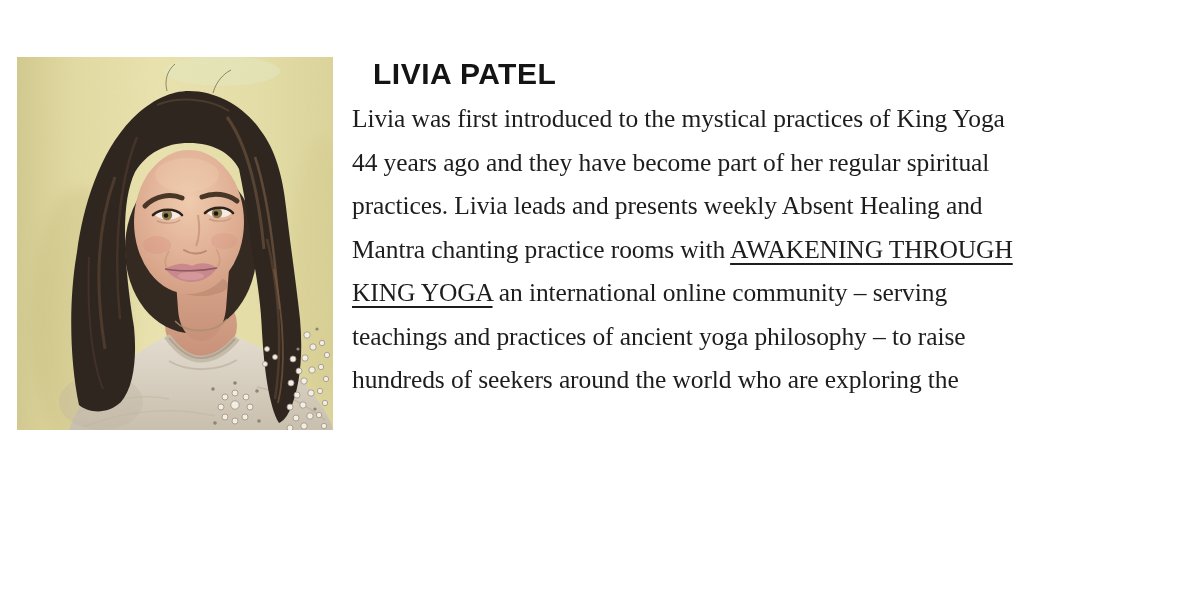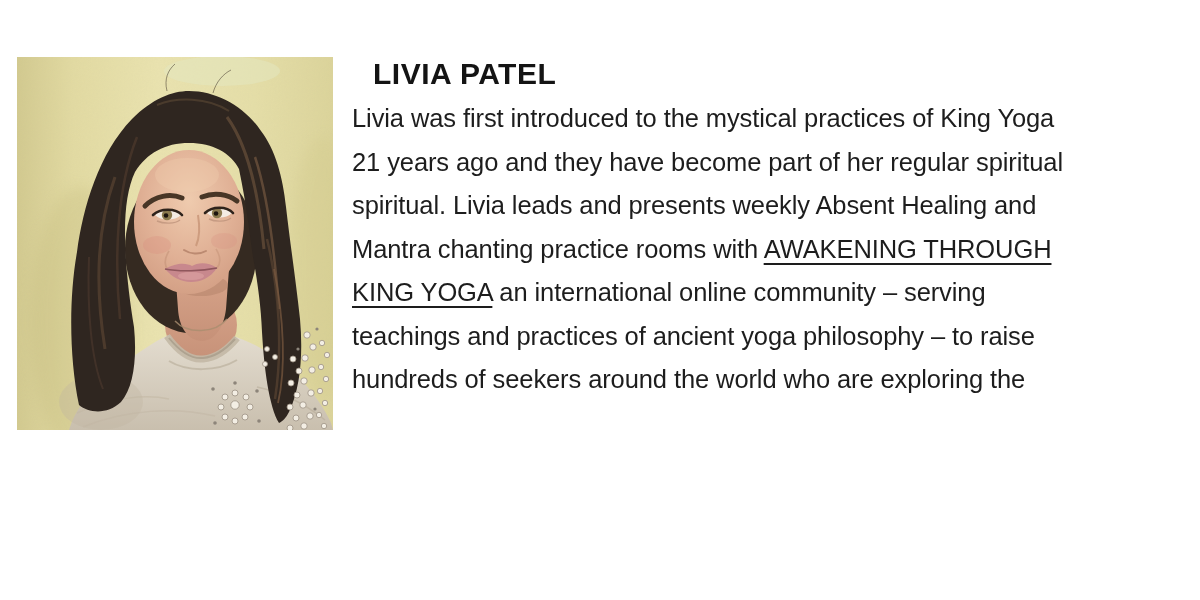--- a/index.html
+++ b/index.html
@@ -14,21 +14,21 @@
   figure.photo svg { display:block; width:100%; height:100%; }
   .bio {
     position:absolute; left:352px; top:57px; width:830px;
     color:var(--text-color, #1d1d1d);
   }
   .bio h1 {
     margin:0; padding-left:21px;
     font-size:30px; line-height:34px; font-weight:700; letter-spacing:0.5px;
     color:#141414; white-space:pre;
   }
-  .bio-text { margin-top:6px; }
+  .bio-text { margin-top:6px;font-family:Liberation Serif, serif; }
   .bio-line {
     font-size:25.5px; line-height:43.5px; letter-spacing:-0.1px;
     white-space:pre; color:var(--text-color, #1d1d1d);
   }
   .bio-line .u {
     text-decoration:underline;
     text-decoration-thickness:2px;
     text-underline-offset:5px;
     text-decoration-color:var(--underline-color, #1d1d1d);
   }
@@ -228,22 +228,22 @@
             <circle cx="298" cy="352" r="1.6"></circle>
         </g>
       </g>
     </svg>
   </figure>
 
   <section class="bio">
     <h1>LIVIA PATEL</h1>
     <div class="bio-text">
         <div class="bio-line"><span>Livia was first introduced to the mystical practices of King Yoga</span></div>
-        <div class="bio-line"><span>21 years ago and they have become part of her regular spiritual</span></div>
-        <div class="bio-line"><span>spiritual. Livia leads and presents weekly Absent Healing and</span></div>
+        <div class="bio-line"><span>44 years ago and they have become part of her regular spiritual</span></div>
+        <div class="bio-line"><span>practices. Livia leads and presents weekly Absent Healing and</span></div>
         <div class="bio-line"><span>Mantra chanting practice rooms with </span><span class="u">AWAKENING THROUGH</span></div>
         <div class="bio-line"><span class="u">KING YOGA</span><span> an international online community – serving</span></div>
         <div class="bio-line"><span>teachings and practices of ancient yoga philosophy – to raise</span></div>
         <div class="bio-line"><span>hundreds of seekers around the world who are exploring the</span></div>
       </div>
   </section>
 
 </div>
 
 </body></html>

